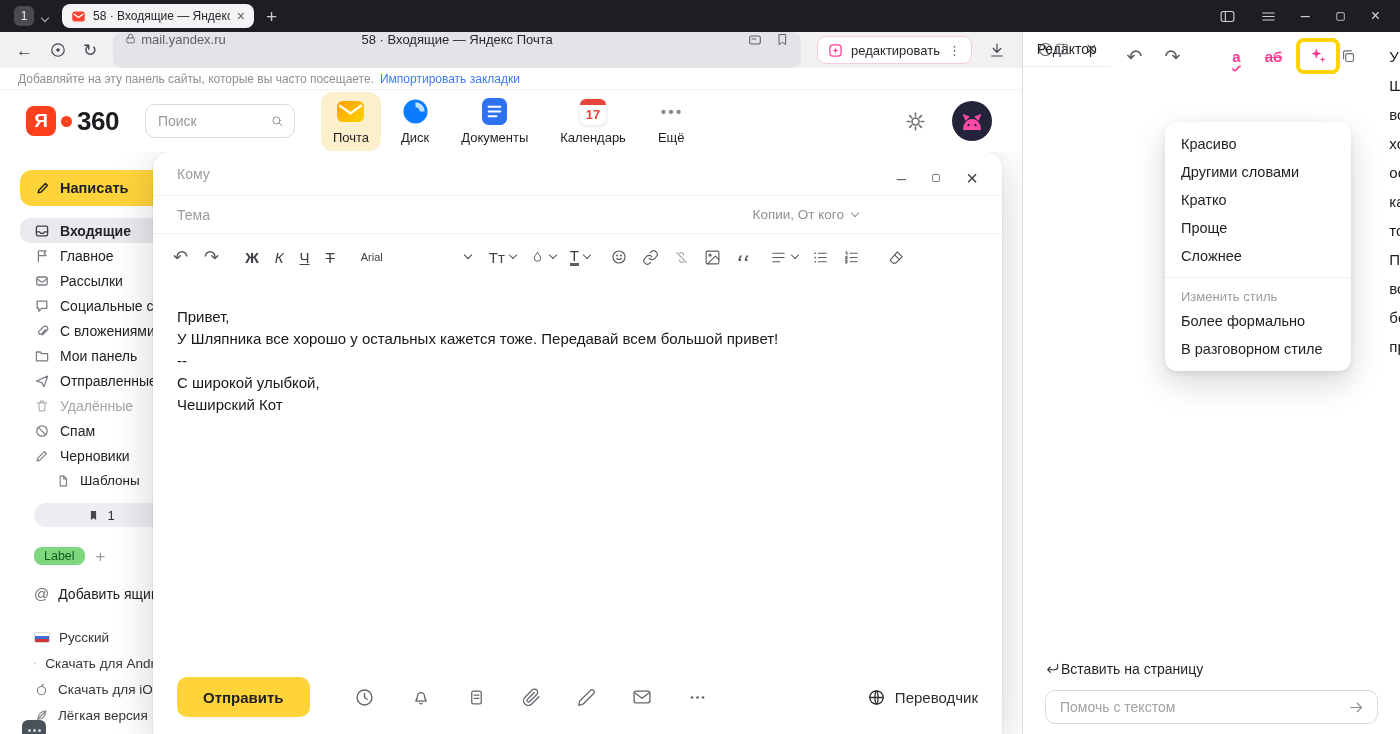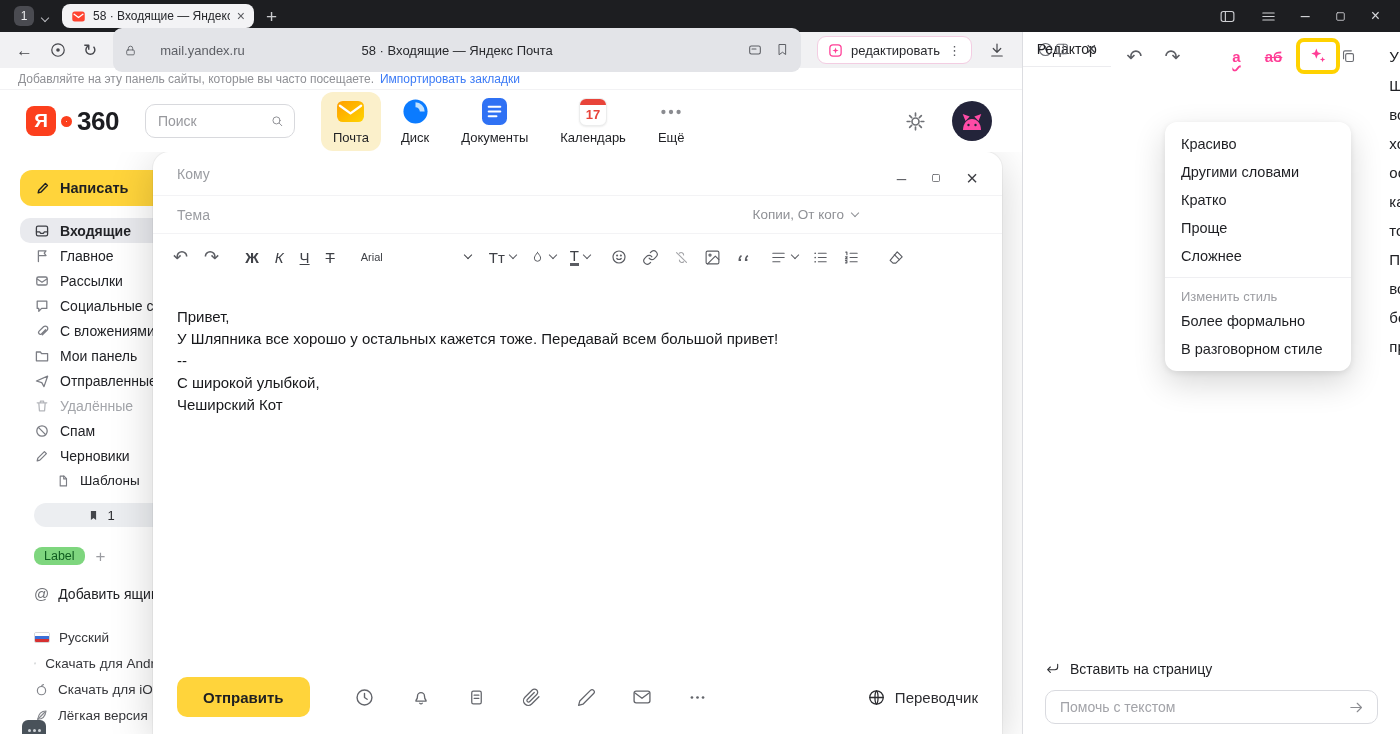--- a/index.html
+++ b/index.html
@@ -26,22 +26,22 @@
   .tb-right .i{stroke:#cfd0d4}
   .wc{color:#d6d7da;font-size:16px;line-height:1}
 
   
   .main{flex:1;display:flex;min-height:0}
   .left-region{width:1022px;flex:none;display:flex;flex-direction:column;background:#fff;min-height:0}
 
   
   .addr{height:36px;background:#f1f1f3;display:flex;align-items:center;padding:0 16px;gap:16px;flex:none}
   .nav-ic{color:#46474c;font-size:17px;line-height:1}
-  .urlbox{flex:1;height:44px;background:#e3e4e8;border-radius:9px;display:flex;align-items:center;
-          padding:0 11px;gap:23px;position:relative}
+  .urlbox{flex:1;height:36px;background:#e3e4e8;border-radius:9px;display:flex;
+          padding:0 11px;gap:4px;position:relative}
   .host{font-size:13px;color:#5d5f65;z-index:1}
   .ptitle{position:absolute;left:0;right:0;text-align:center;font-size:13px;color:#27282c;pointer-events:none}
   .url-right{margin-left:auto;display:flex;gap:12px;z-index:1}
   .editpill{height:28px;background:#fff;border:1px solid #f3cde2;border-radius:9px;display:flex;
             align-items:center;gap:8px;padding:0 10px;flex:none}
   .editlabel{font-size:13px;color:#28292d}
   .kebab{color:#5d5f65;font-size:13px}
 
   
   .hintbar{height:22px;background:#fff;display:flex;align-items:center;padding:0 18px;gap:6px;
@@ -144,21 +144,21 @@
   .wavy{text-decoration:underline wavy #ff3d96;text-decoration-thickness:1.5px;text-underline-offset:3px}
   .strike2{text-decoration:line-through}
   .hl{border:4px solid #ffd200;border-radius:8px;padding:4px 8px;display:flex;align-items:center;margin-left:14px}
   .ed-preview{padding:10px 16px;font-size:15px;line-height:29px;color:#202125}
   .dropdown{position:absolute;left:142px;top:90px;width:186px;background:#fff;border-radius:12px;
             box-shadow:0 2px 6px rgba(0,0,0,.08),0 12px 32px rgba(0,0,0,.16);padding:8px 0;z-index:6}
   .dd-item{padding:6px 16px;font-size:14.5px;color:#1e1f23;cursor:pointer;white-space:nowrap}
   .dd-div{height:1px;background:#efeff2;margin:7px 0}
   .dd-sec{padding:4px 16px 3px;font-size:13px;color:#9b9ca1}
   .ed-bottom{position:absolute;left:0;right:0;bottom:0;padding:0 22px 10px;background:#fff}
-  .insert-row{display:flex;align-items:center;gap:9px;font-size:14px;color:#1f2024;margin-bottom:13px;cursor:pointer}
+  .insert-row{display:flex;align-items:center;font-size:14px;color:#1f2024;margin-bottom:13px;cursor:pointer}
   .help-input{height:34px;border:1px solid #d9dadf;border-radius:10px;display:flex;align-items:center;
               padding:0 12px;gap:8px}
   .help-input input{flex:1;border:0;outline:0;font-size:14px;color:#222;background:transparent;font-family:inherit}
   .help-input input::placeholder{color:#a2a3a8}
 </style>
 </head>
 <body>
 
 <div class="win">
 

